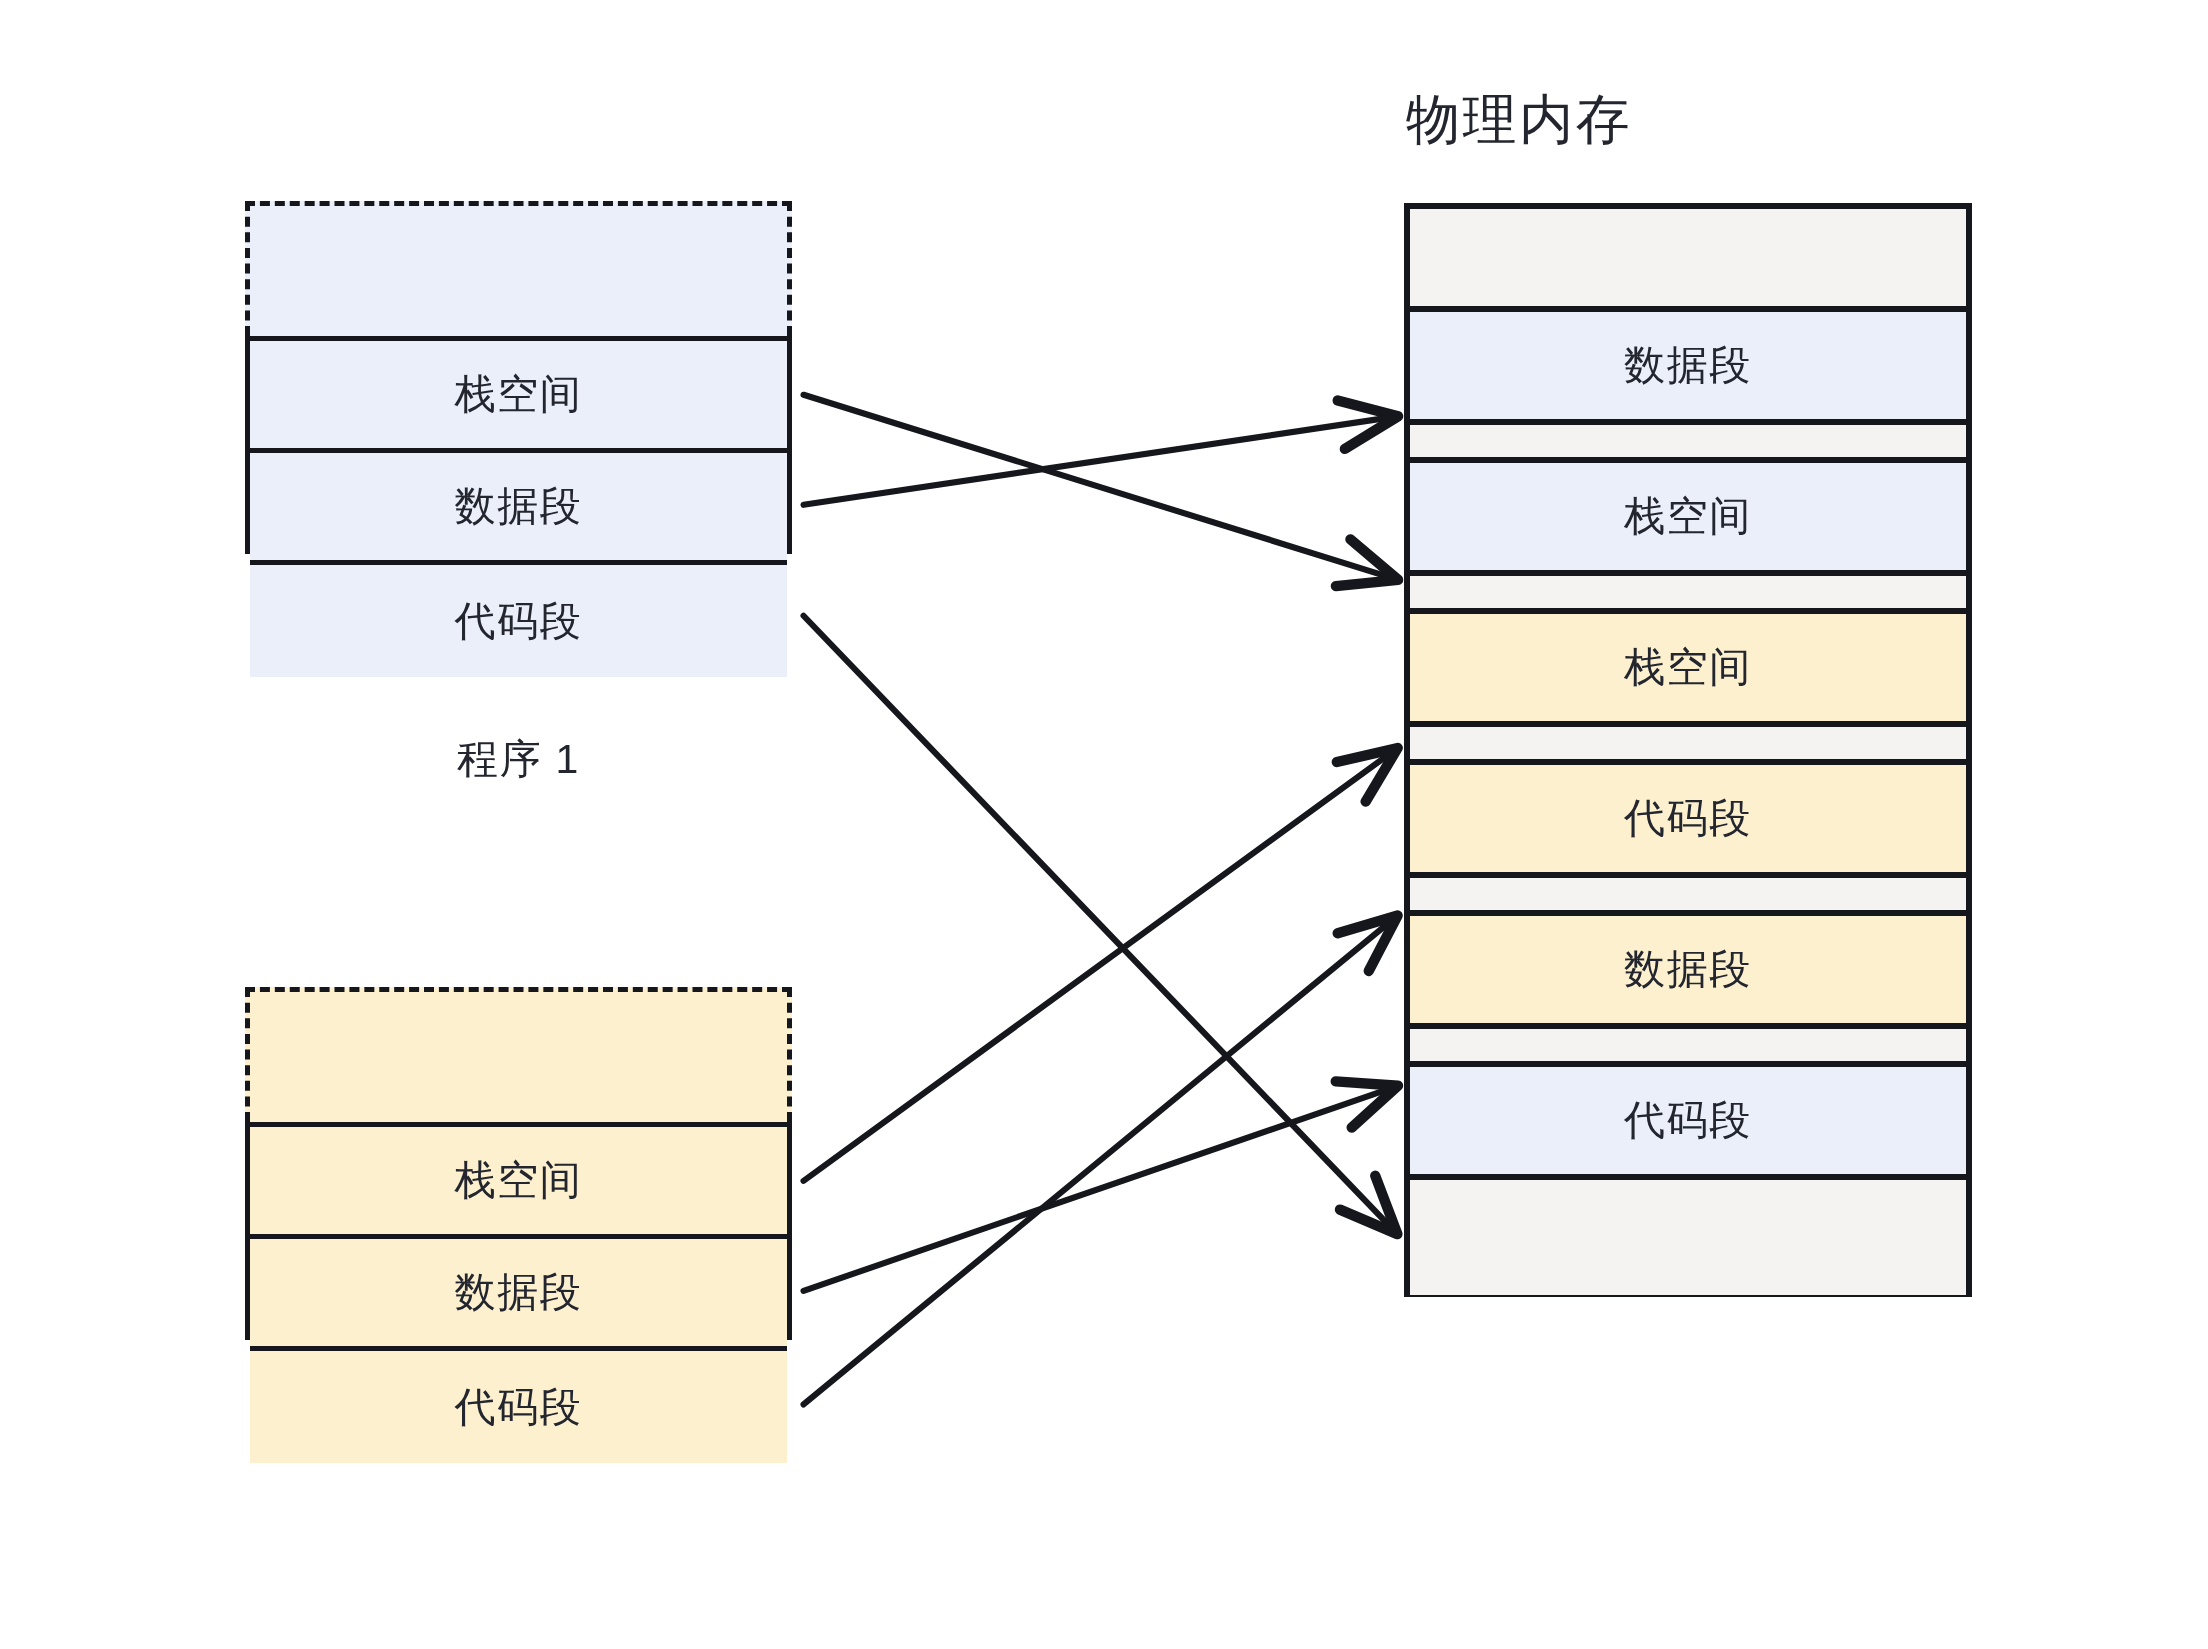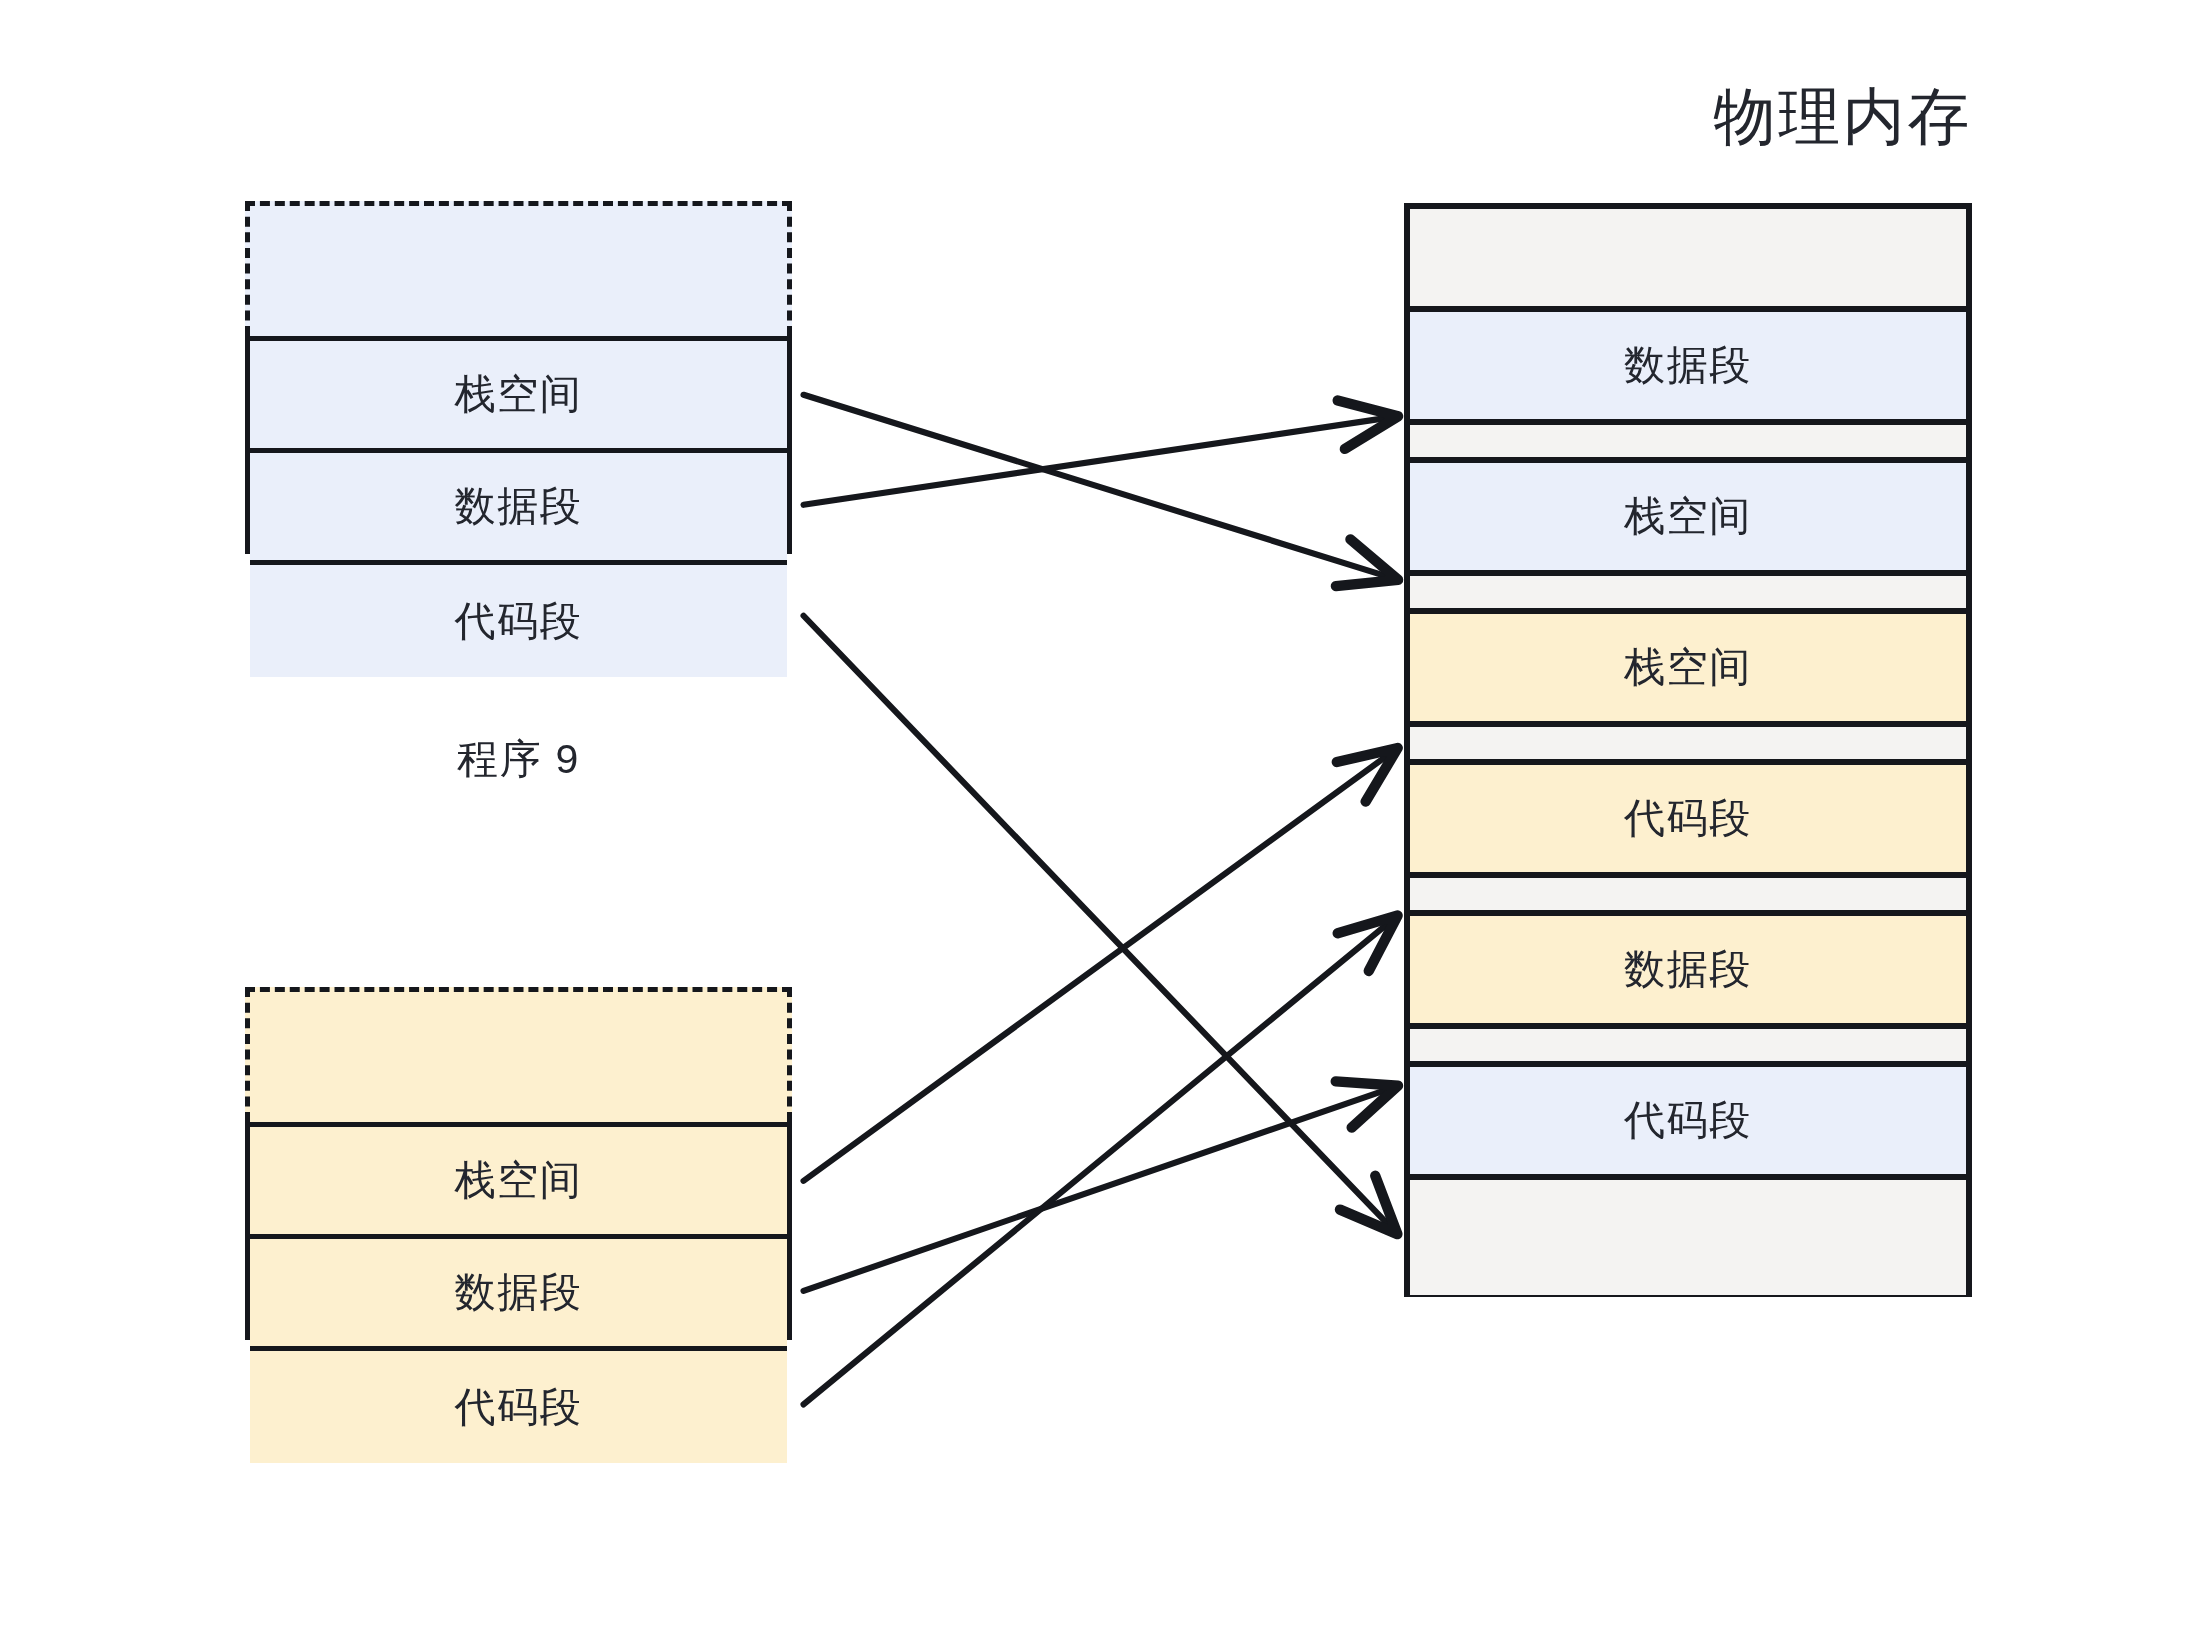--- a/index.html
+++ b/index.html
@@ -64,24 +64,24 @@
     width: 547px;
     text-align: center;
     font-size: 41px;
     letter-spacing: 1.7px;
   }
 
   
   #memory-title {
     position: absolute;
     left: 1406px;
-    top: 75px;
+    top: 84px;
     width: 566px;
-    text-align: right;
-    font-size: 62px;
+    text-align: left;
+    font-size: 54px;
     letter-spacing: 2.6px;
   }
   #memory-block {
     position: absolute;
     left: 1404px;
     top: 203px;
     width: 568px;
     box-sizing: border-box;
     border: 6.1px solid #15171c;
   }
@@ -111,21 +111,21 @@
 <div id="stage">
 
   <div class="program" id="program-1" style="left:245px; top:201px;">
     <div class="prog-dashed fill-blue" style="top:0px; height:135px;"></div>
     <div class="prog-rows" style="top:135px; height:218px;">
       <div class="prog-row fill-blue">栈空间</div>
       <div class="prog-row fill-blue">数据段</div>
       <div class="prog-row fill-blue">代码段</div>
     </div>
   </div>
-  <div class="prog-caption" style="left:245px; top:732px;">程序 9</div>
+  <div class="prog-caption" style="left:245px; top:732px;">程序 1</div>
 
   <div class="program" id="program-2" style="left:245px; top:987px;">
     <div class="prog-dashed fill-yellow" style="top:0px; height:135px;"></div>
     <div class="prog-rows" style="top:135px; height:218px;">
       <div class="prog-row fill-yellow">栈空间</div>
       <div class="prog-row fill-yellow">数据段</div>
       <div class="prog-row fill-yellow">代码段</div>
     </div>
   </div>
 

